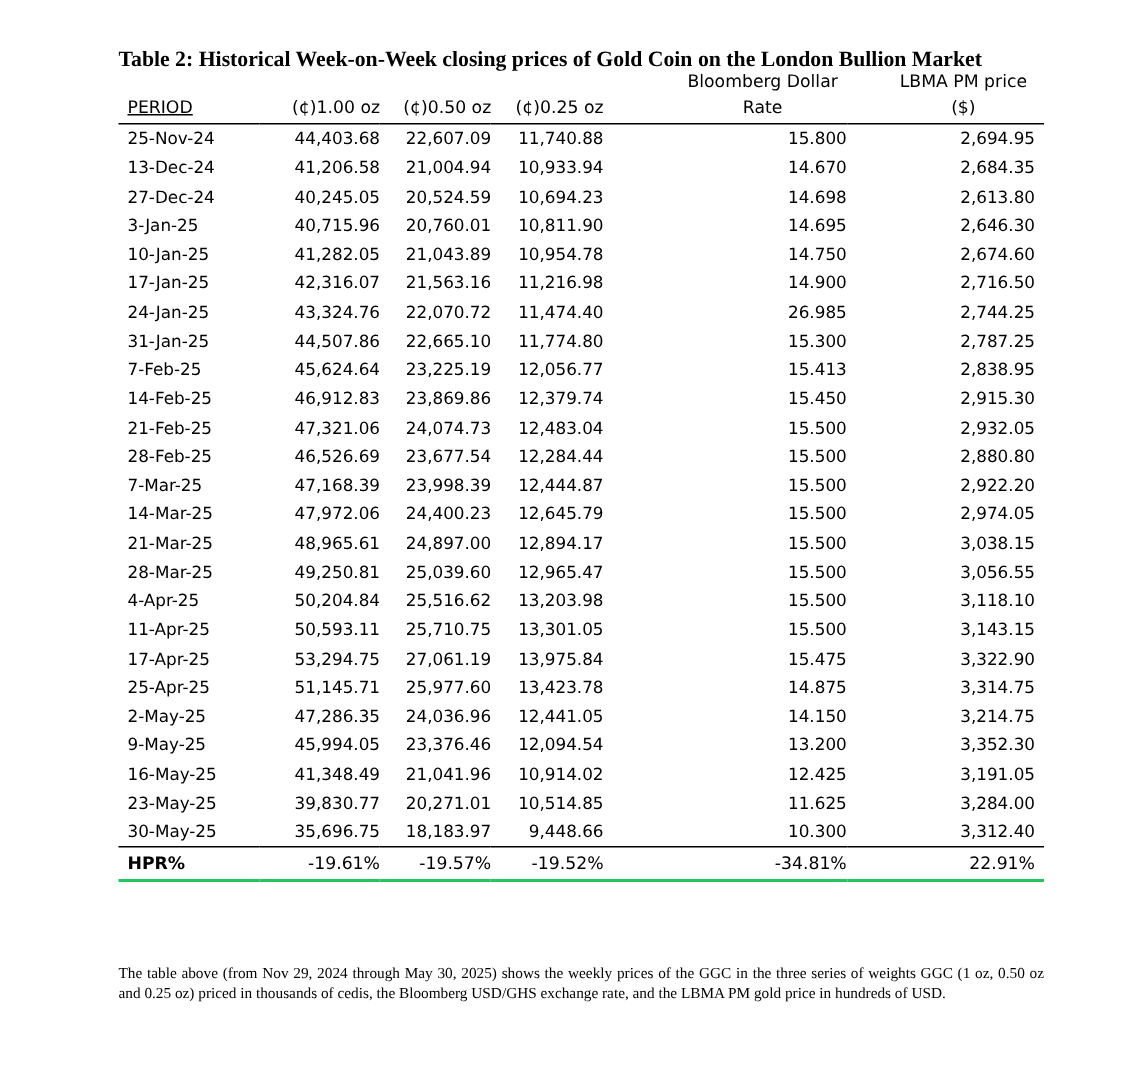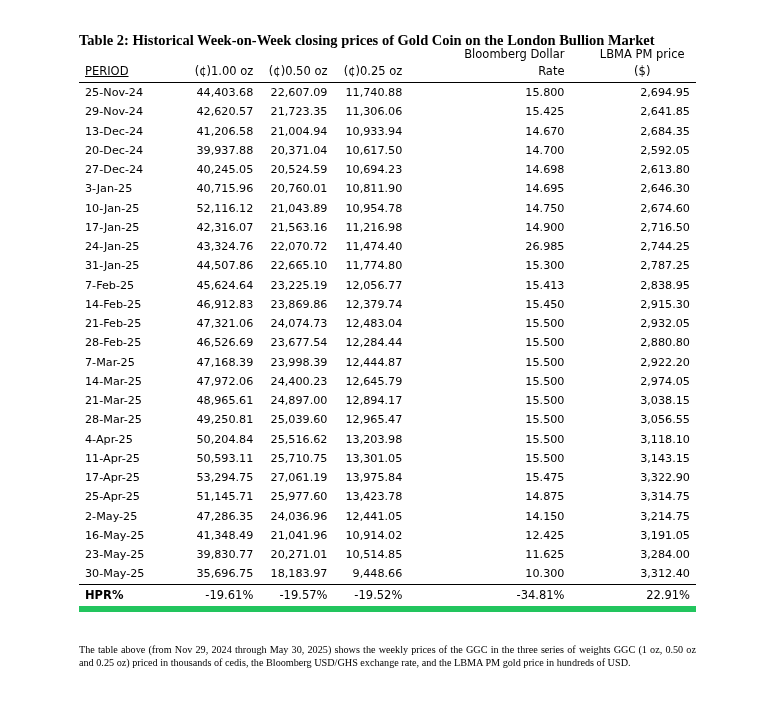--- a/index.html
+++ b/index.html
@@ -19,24 +19,24 @@
     border-bottom: 1px solid #000; line-height: 17px;
   }
   table.data td { padding: 0; height: 19.25px; line-height: 19.25px; white-space: nowrap; }
   .c0 { text-align: left; padding-left: 6px !important; width: 98px; }
   .c1 { text-align: right; width: 88px; }
   .c2 { text-align: right; width: 80px; }
   .c3 { text-align: right; width: 81px; }
   .c4 { text-align: right; width: 129px; }
   .c5 { text-align: right; width: 117px; padding-right: 6px !important; }
   th.c0 { text-align: left; text-decoration: underline; }
-  th.c4 { padding-left: 50px !important; }
+  th.c4 { text-align: center; padding-left: 50px !important; }
   th.c5 { text-align: center; padding-left: 30px !important; }
   tr.last td { border-bottom: 1px solid #000; }
-  tr.hpr td { border-bottom: 6px solid #22c55e; height: 21px; line-height: 21px; font-size: 11.5px; }
+  tr.hpr td { border-bottom: 2px solid #22c55e; height: 21px; line-height: 21px; font-size: 11.5px; }
   tr.hpr td.c0 { font-weight: bold; }
   .note {
     position: absolute; left: 79px; top: 643px; width: 617px;
     font-family: "Liberation Serif", serif; font-size: 10.2px; line-height: 13px;
     text-align: justify;
   }
 </style>
 </head>
 <body>
 
@@ -62,62 +62,46 @@
   <tbody id="tbody">
       <tr>
         <td class="c0">25-Nov-24</td>
         <td class="c1">44,403.68</td>
         <td class="c2">22,607.09</td>
         <td class="c3">11,740.88</td>
         <td class="c4">15.800</td>
         <td class="c5">2,694.95</td>
       </tr>
       <tr>
-        <td class="c0">29-Nov-24</td>
-        <td class="c1">42,620.57</td>
-        <td class="c2">21,723.35</td>
-        <td class="c3">11,306.06</td>
-        <td class="c4">15.425</td>
-        <td class="c5">2,641.85</td>
-      </tr>
-      <tr>
         <td class="c0">13-Dec-24</td>
         <td class="c1">41,206.58</td>
         <td class="c2">21,004.94</td>
         <td class="c3">10,933.94</td>
         <td class="c4">14.670</td>
         <td class="c5">2,684.35</td>
       </tr>
       <tr>
-        <td class="c0">20-Dec-24</td>
-        <td class="c1">39,937.88</td>
-        <td class="c2">20,371.04</td>
-        <td class="c3">10,617.50</td>
-        <td class="c4">14.700</td>
-        <td class="c5">2,592.05</td>
-      </tr>
-      <tr>
         <td class="c0">27-Dec-24</td>
         <td class="c1">40,245.05</td>
         <td class="c2">20,524.59</td>
         <td class="c3">10,694.23</td>
         <td class="c4">14.698</td>
         <td class="c5">2,613.80</td>
       </tr>
       <tr>
         <td class="c0">3-Jan-25</td>
         <td class="c1">40,715.96</td>
         <td class="c2">20,760.01</td>
         <td class="c3">10,811.90</td>
         <td class="c4">14.695</td>
         <td class="c5">2,646.30</td>
       </tr>
       <tr>
         <td class="c0">10-Jan-25</td>
-        <td class="c1">52,116.12</td>
+        <td class="c1">41,282.05</td>
         <td class="c2">21,043.89</td>
         <td class="c3">10,954.78</td>
         <td class="c4">14.750</td>
         <td class="c5">2,674.60</td>
       </tr>
       <tr>
         <td class="c0">17-Jan-25</td>
         <td class="c1">42,316.07</td>
         <td class="c2">21,563.16</td>
         <td class="c3">11,216.98</td>
@@ -236,20 +220,28 @@
         <td class="c4">14.875</td>
         <td class="c5">3,314.75</td>
       </tr>
       <tr>
         <td class="c0">2-May-25</td>
         <td class="c1">47,286.35</td>
         <td class="c2">24,036.96</td>
         <td class="c3">12,441.05</td>
         <td class="c4">14.150</td>
         <td class="c5">3,214.75</td>
+      </tr>
+      <tr>
+        <td class="c0">9-May-25</td>
+        <td class="c1">45,994.05</td>
+        <td class="c2">23,376.46</td>
+        <td class="c3">12,094.54</td>
+        <td class="c4">13.200</td>
+        <td class="c5">3,352.30</td>
       </tr>
       <tr>
         <td class="c0">16-May-25</td>
         <td class="c1">41,348.49</td>
         <td class="c2">21,041.96</td>
         <td class="c3">10,914.02</td>
         <td class="c4">12.425</td>
         <td class="c5">3,191.05</td>
       </tr>
       <tr>

